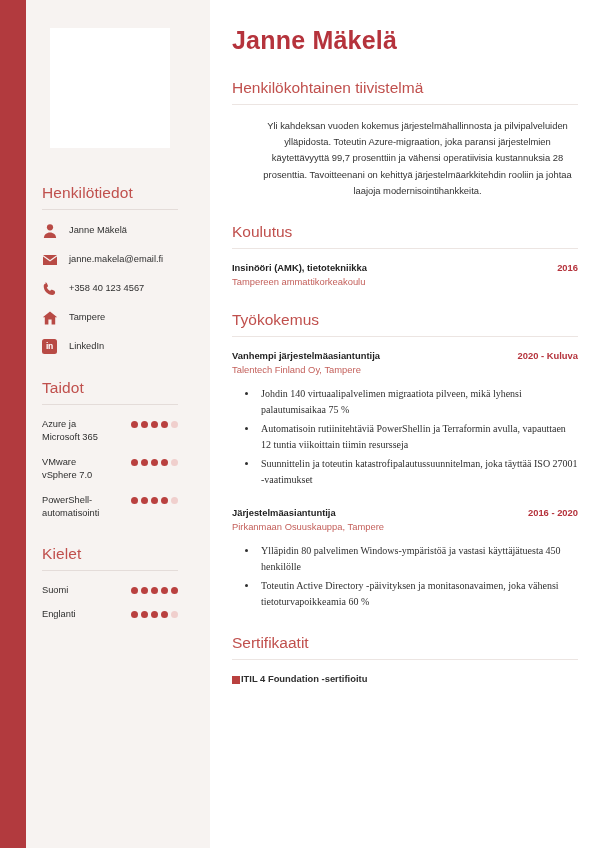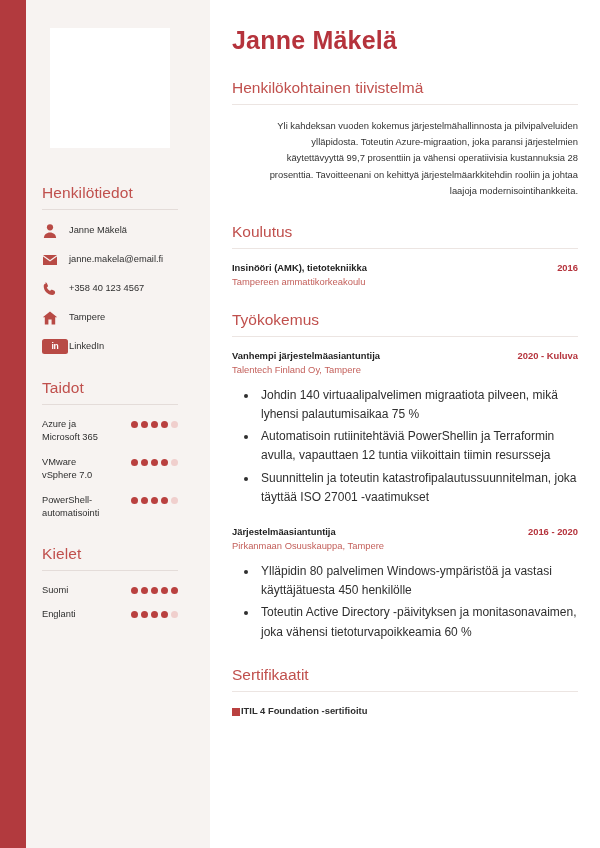--- a/index.html
+++ b/index.html
@@ -67,45 +67,46 @@
     font-size: 25px; font-weight: bold;
     color: #b5333c; letter-spacing: .2px;
     margin-bottom: 24px;
   }
   .sec-h {
     font-size: 15.5px; font-weight: 400;
     color: #c0504d; margin-bottom: 7px;
   }
   .sec-rule { height: 1px; background: #ece5e2; margin-bottom: 13px; }
   .sec { margin-bottom: 24px; }
-  .summary { font-size: 9.4px; color: #333; line-height: 1.72; text-align: right; margin-left: 25px; }
+  .summary { font-size: 9.4px; color: #333; line-height: 1.72; text-align: center; margin-left: 25px; }
 
   .entry { margin-bottom: 6px; }
   .entry-top {
     display: flex; align-items: baseline; justify-content: space-between; gap: 10px;
   }
   .entry-title { font-size: 9.4px; font-weight: bold; color: #1f1f1f; }
   .entry-date { font-size: 9.4px; font-weight: bold; color: #b5333c; flex: 0 0 auto; }
   .entry-sub { font-size: 9.4px; color: #c4615c; margin-top: 3px; }
 
   ul.bullets { margin: 11px 0 0 0; padding-left: 26px; }
   ul.bullets li {
-    font-size: 12px; color: #2f2f2f;
+    font-size: 10px; color: #2f2f2f;
     line-height: 1.6; margin-bottom: 3px;
     padding-left: 3px;
+    font-family: Liberation Serif, serif;
   }
   .job { margin-bottom: 19px; margin-top: 8px; }
   .job:last-child { margin-bottom: 0; }
 
   .cert-row { display: flex; align-items: flex-end; gap: 1px; font-weight: bold; }
   .cert-sq { width: 8px; height: 8px; background: #b9403f; flex: 0 0 8px; }
   .cert-txt { font-size: 9.4px; color: #2f2f2f; }
 
   .li-badge {
-    width: 26px; height: 15px; border-radius: 2.5px;
+    width: 15px; height: 15px; border-radius: 2.5px;
     background: #b84a45; color: #fff;
     font-size: 8.5px; font-weight: bold;
     display: flex; align-items: center; justify-content: center;
     letter-spacing: -.2px; line-height: 1;
   }
 </style>
 </head>
 <body>
 
 <div class="page">

